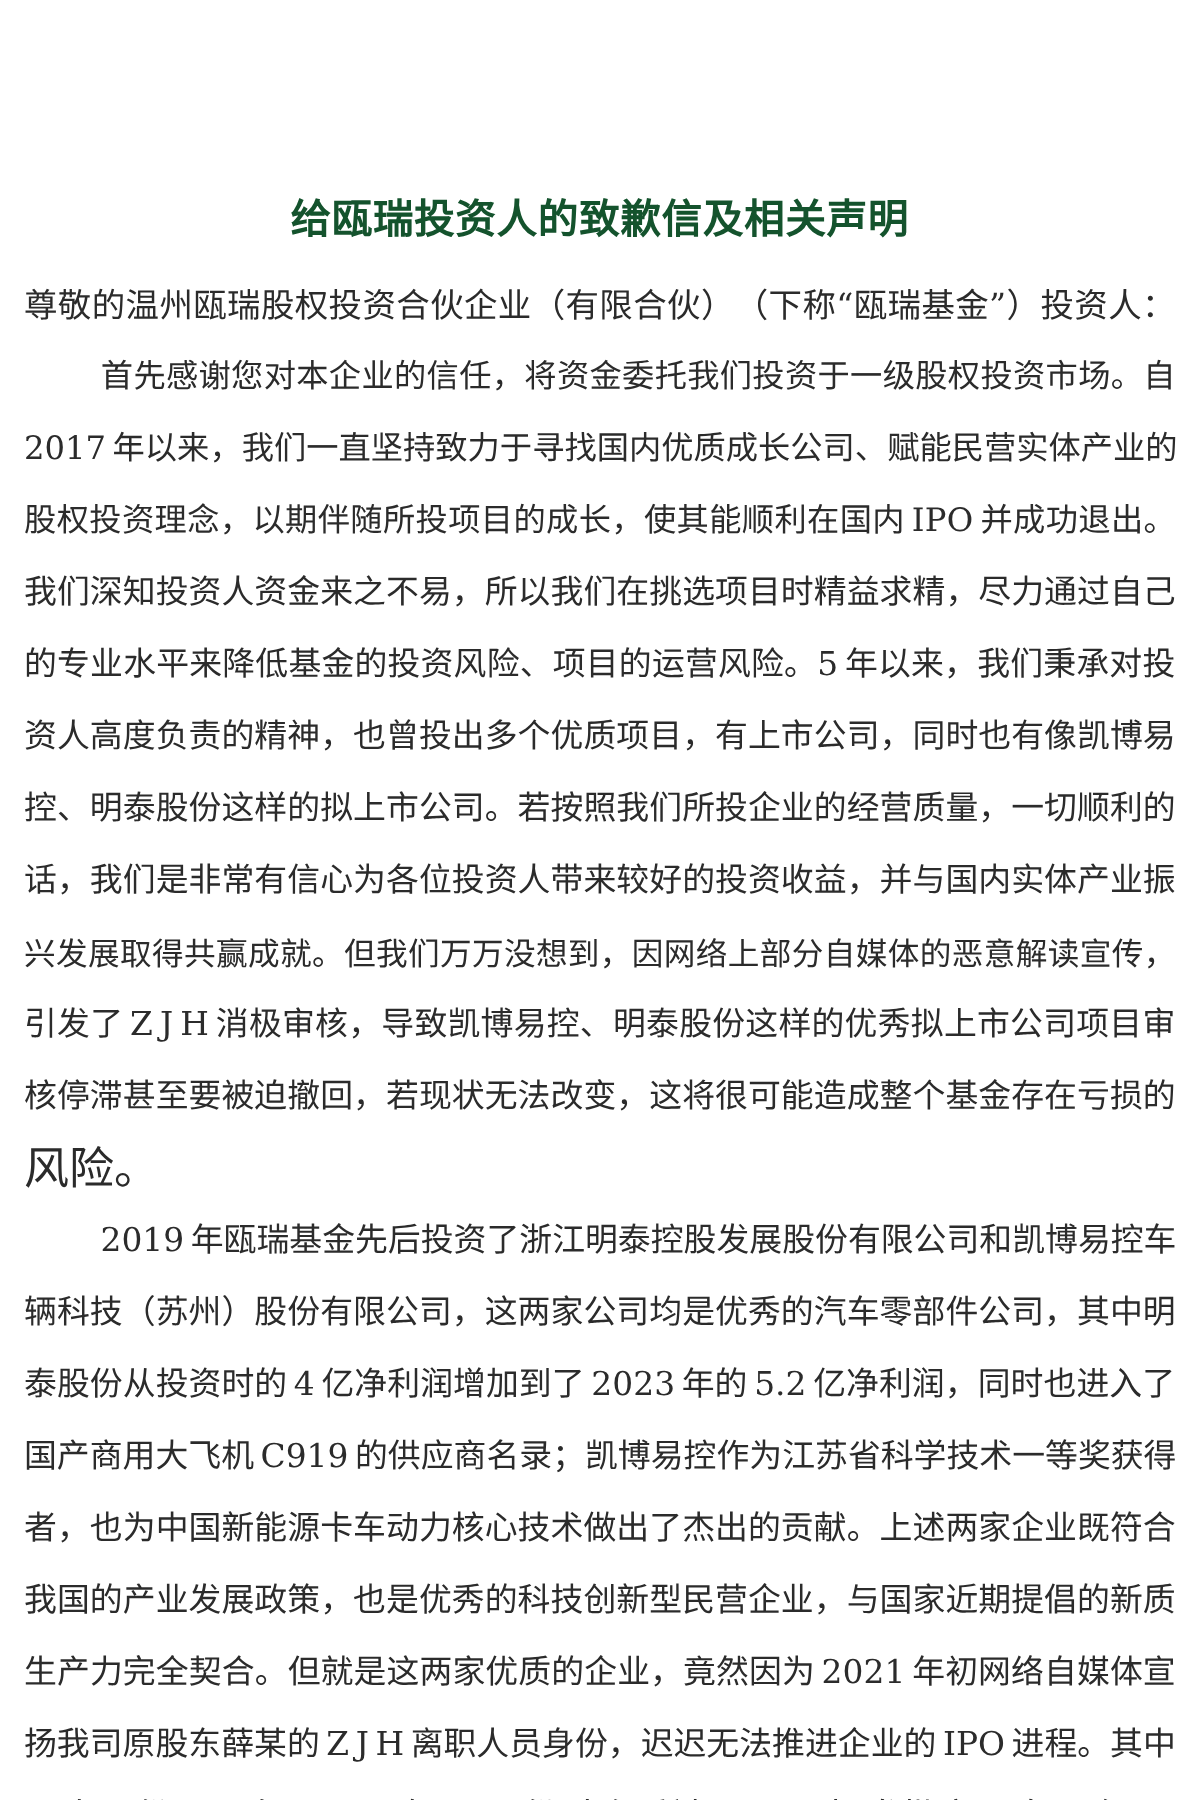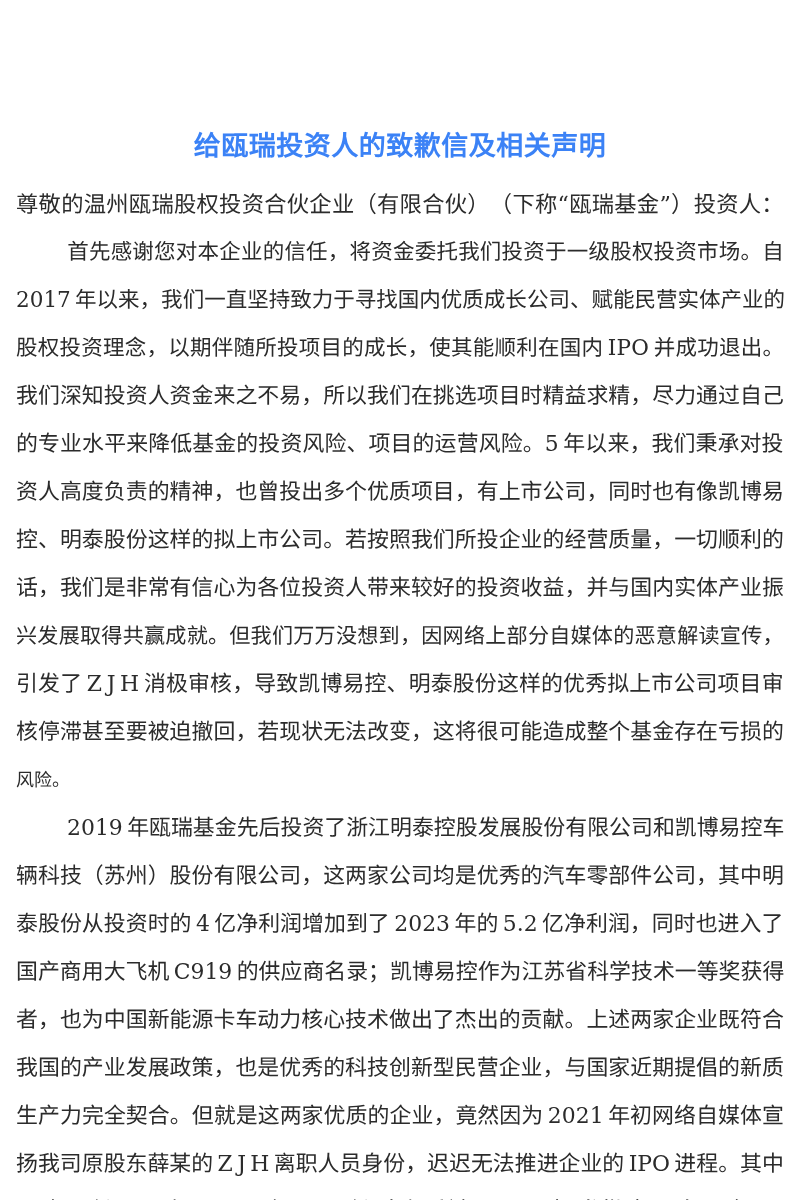--- a/index.html
+++ b/index.html
@@ -27,35 +27,35 @@
   .doc-title {
     position: absolute;
     top: 106px;
     left: 0;
     width: 800px;
     text-align: center;
     font-family: "DejaVu Serif", "Liberation Serif", serif;
     font-weight: 700;
     font-size: 27px;
     letter-spacing: 0.5px;
-    color: #3b82f6;
+    color: #14532d;
     white-space: nowrap;
   }
   .body-block {
     position: absolute;
     top: 180px;
     left: 16px;
     width: 768px;
   }
   .tline {
     display: flex;
     width: 768px;
     height: 48px;
     align-items: center;
-    font-size: 18px;
+    font-size: 30px;
     line-height: 48px;
     color: #2b2b2b;
     white-space: nowrap;
     overflow: hidden;
   }
   
   .tline.just {
     justify-content: space-between;
   }
   .tline.just > .seg {

